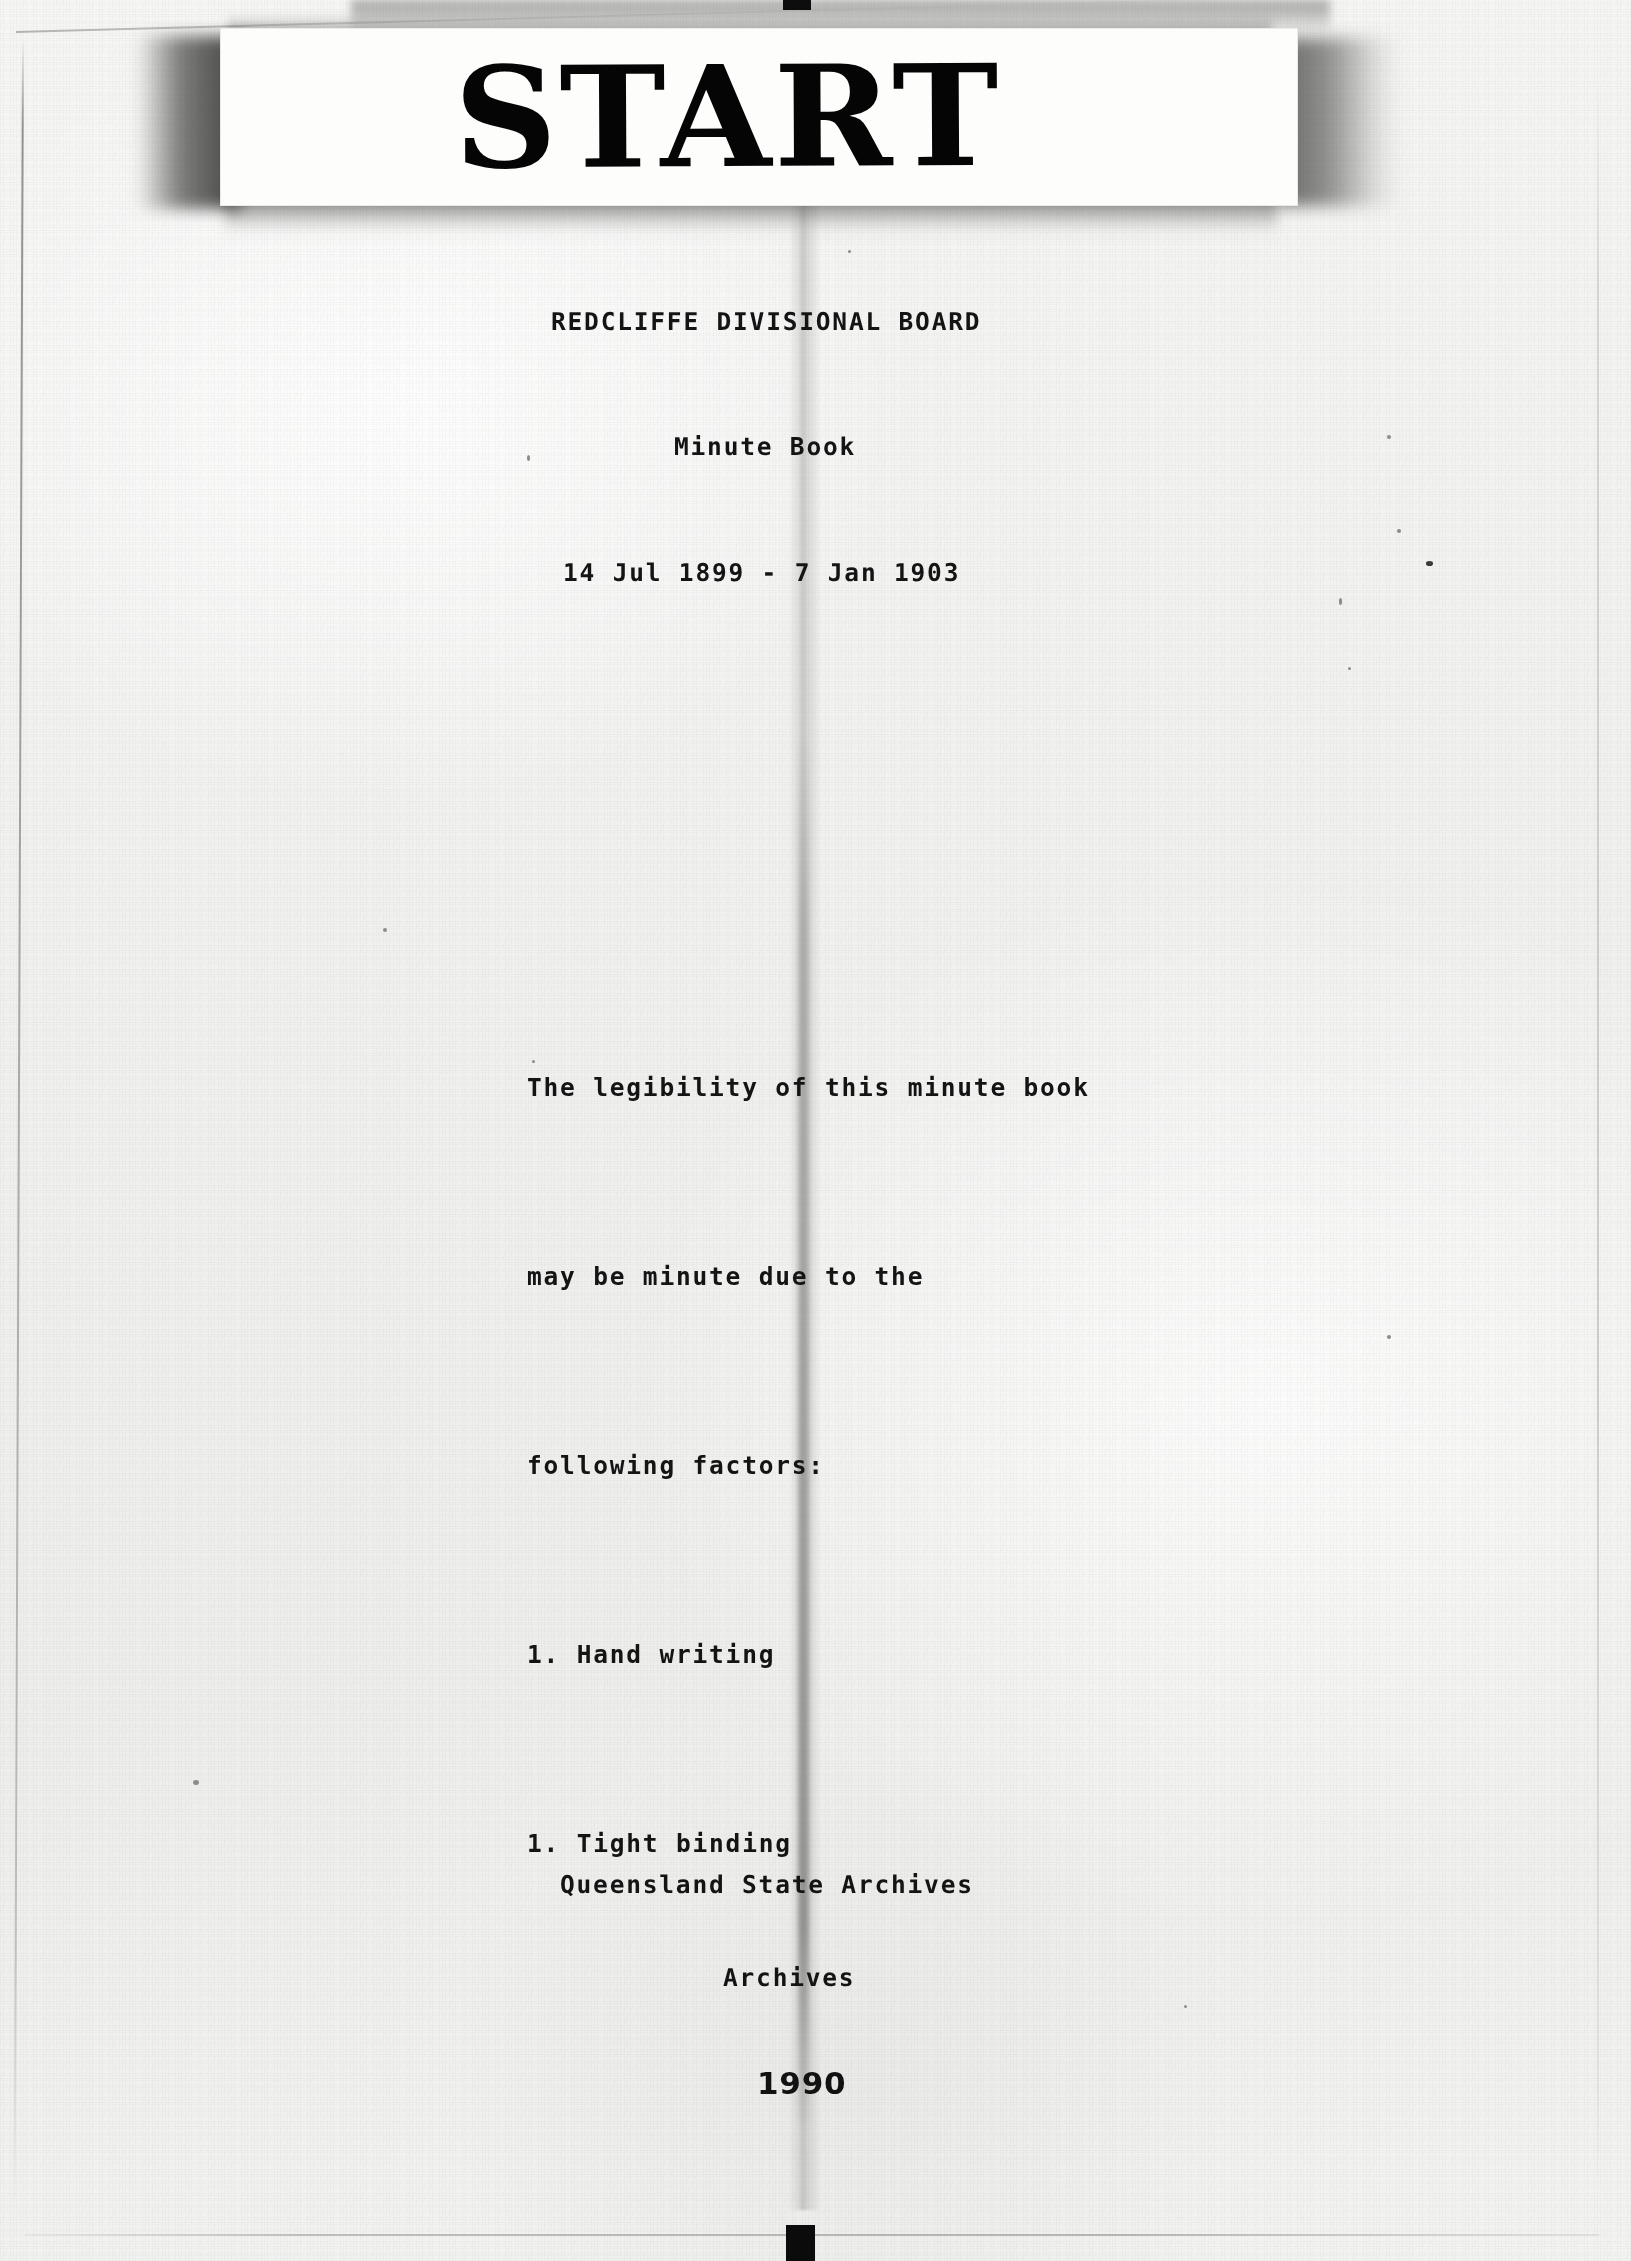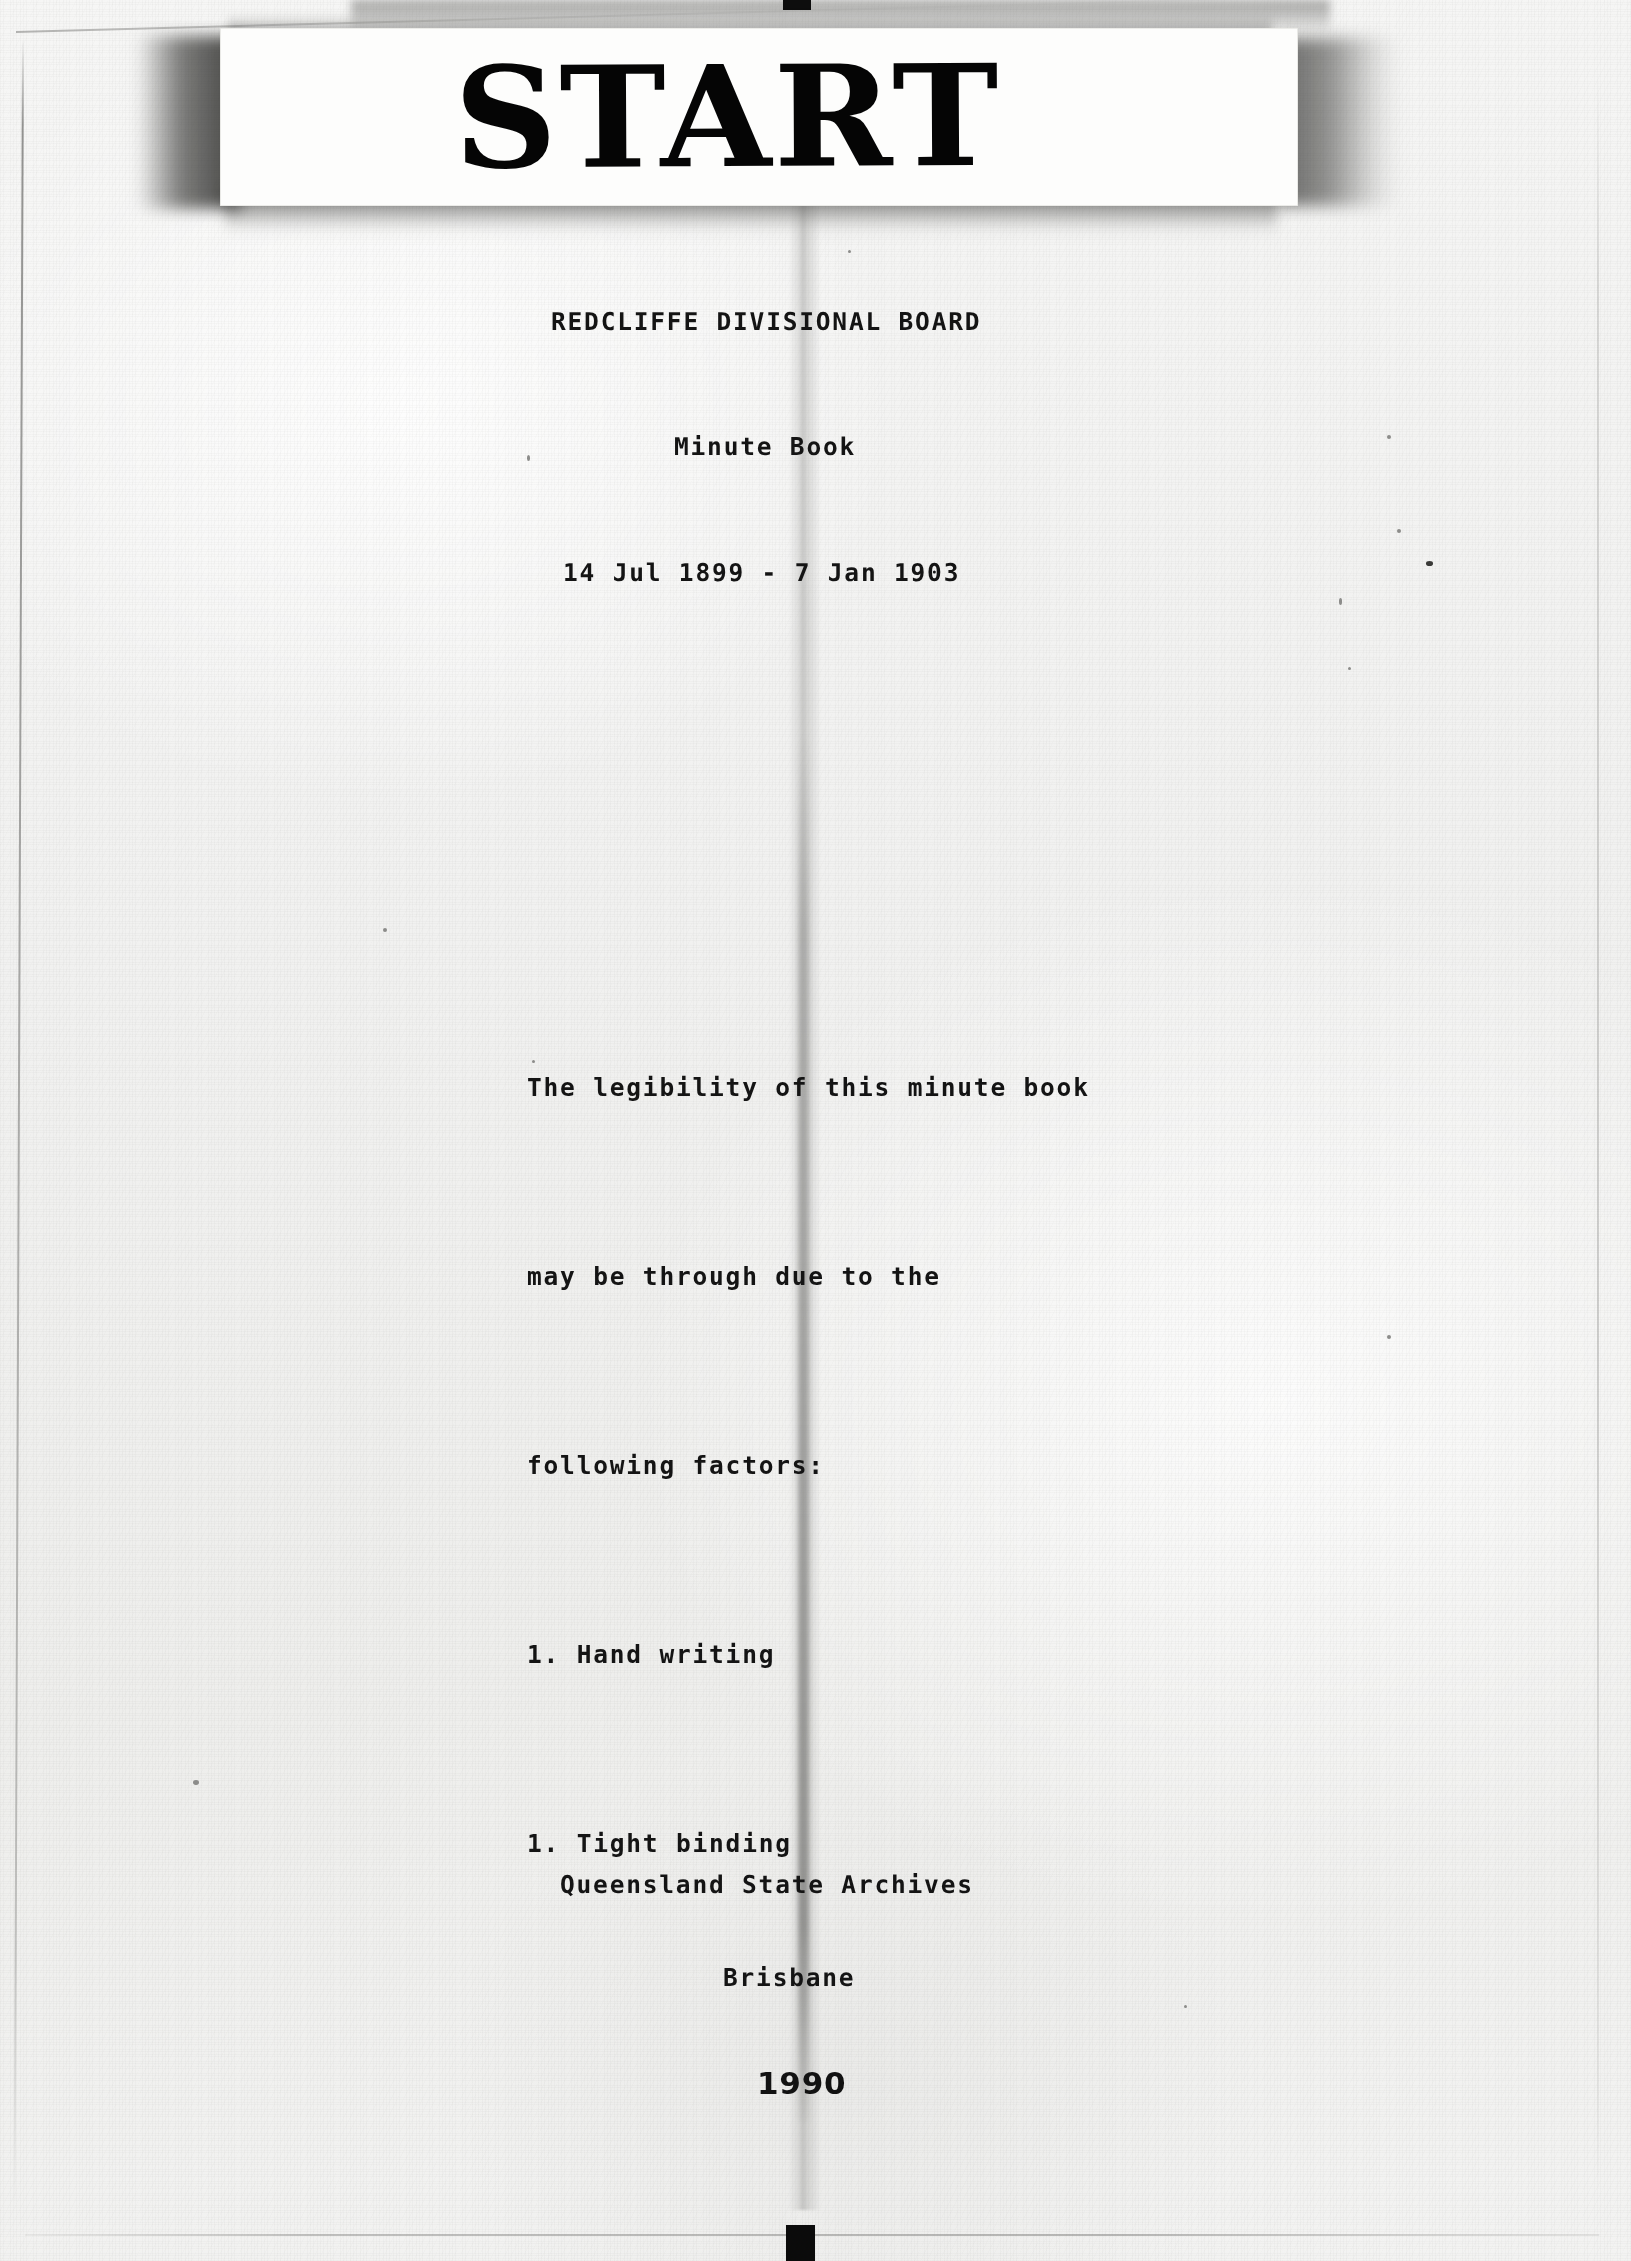--- a/index.html
+++ b/index.html
@@ -274,29 +274,29 @@
   </div>
 
   <div class="typed" id="doc-title">REDCLIFFE DIVISIONAL BOARD</div>
 
   <div class="typed" id="doc-subtitle">Minute Book</div>
 
   <div class="typed" id="doc-daterange">14 Jul 1899 - 7 Jan 1903</div>
 
   <div id="legibility-note">
     <span class="note-line">The legibility of this minute book</span>
-    <span class="note-line">may be through due to the</span>
+    <span class="note-line">may be minute due to the</span>
     <span class="note-line">following factors:</span>
     <span class="note-line">1. Hand writing</span>
     <span class="note-line">1. Tight binding</span>
   </div>
 
   <div class="typed" id="footer-org">Queensland State Archives</div>
 
-  <div class="typed" id="footer-city">Brisbane</div>
+  <div class="typed" id="footer-city">Archives</div>
 
   <div id="footer-year">1990</div>
 
   <div class="speck" style="left:1397px; top:529px; width:4.1px; height:4.1px;"></div>
   <div class="speck dark" style="left:1426px; top:561px; width:7.3px; height:4.9px;"></div>
   <div class="speck" style="left:1348px; top:667px; width:3.3px; height:3.3px;"></div>
   <div class="speck" style="left:1387px; top:435px; width:4.1px; height:4.1px;"></div>
   <div class="speck" style="left:1339px; top:598px; width:3.3px; height:7.3px;"></div>
   <div class="speck" style="left:848px; top:250px; width:3.3px; height:3.3px;"></div>
   <div class="speck" style="left:383px; top:928px; width:4.1px; height:4.1px;"></div>

